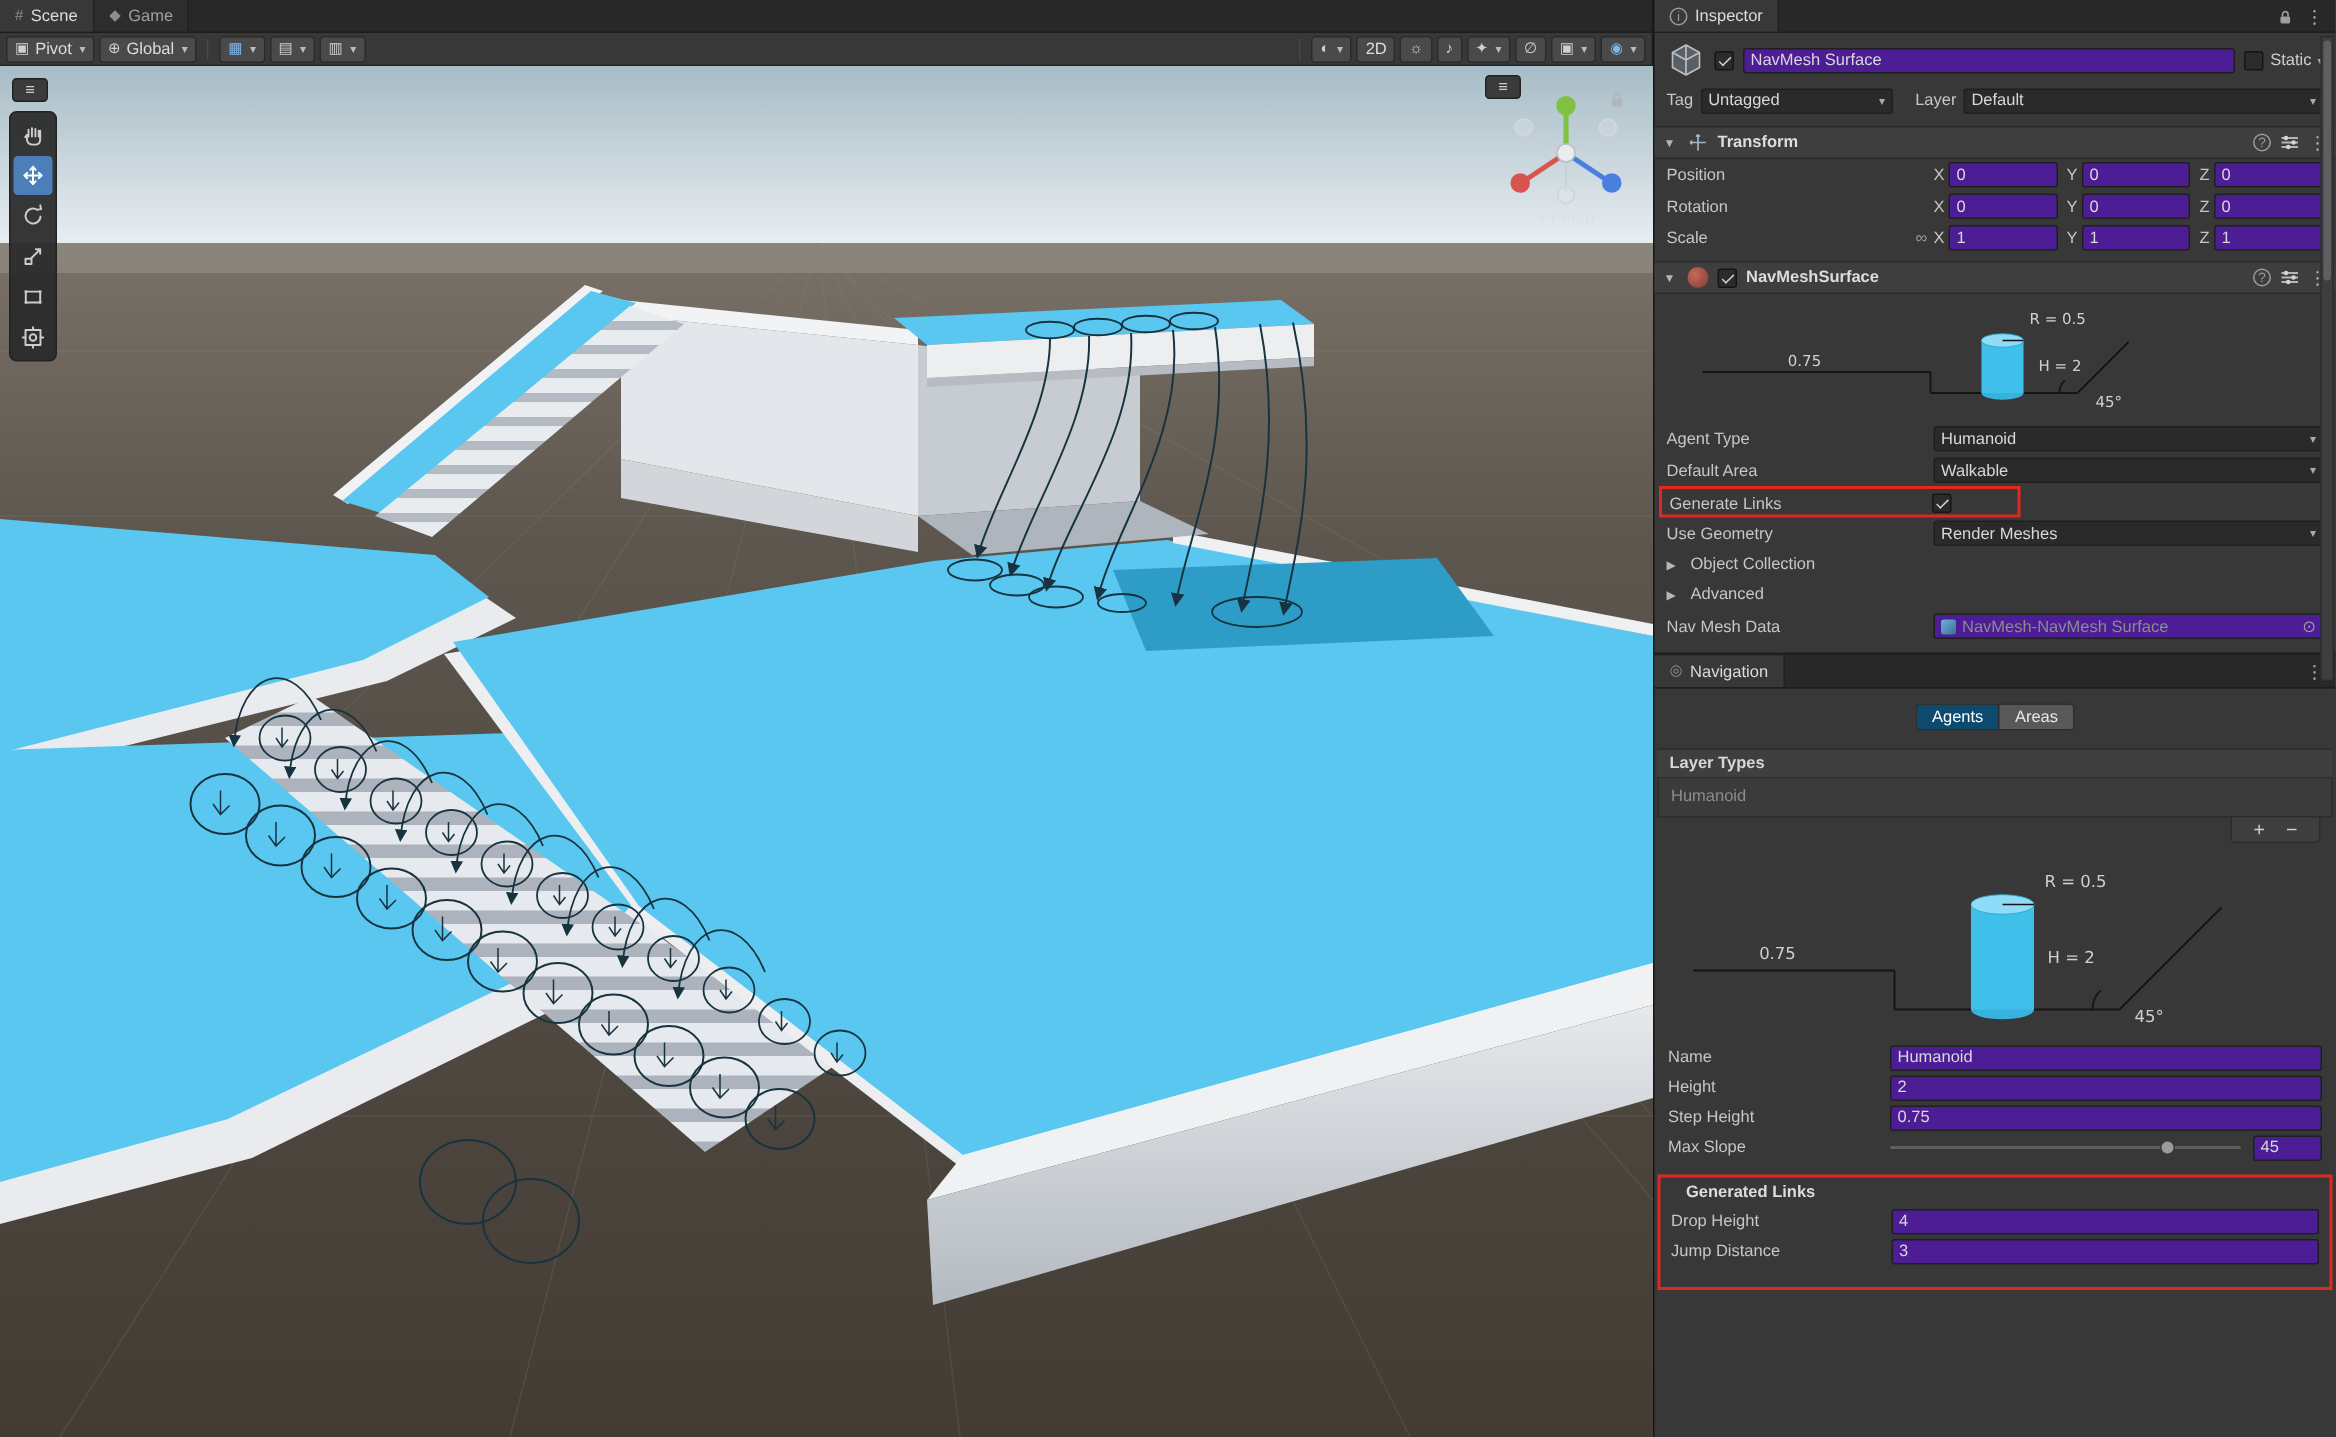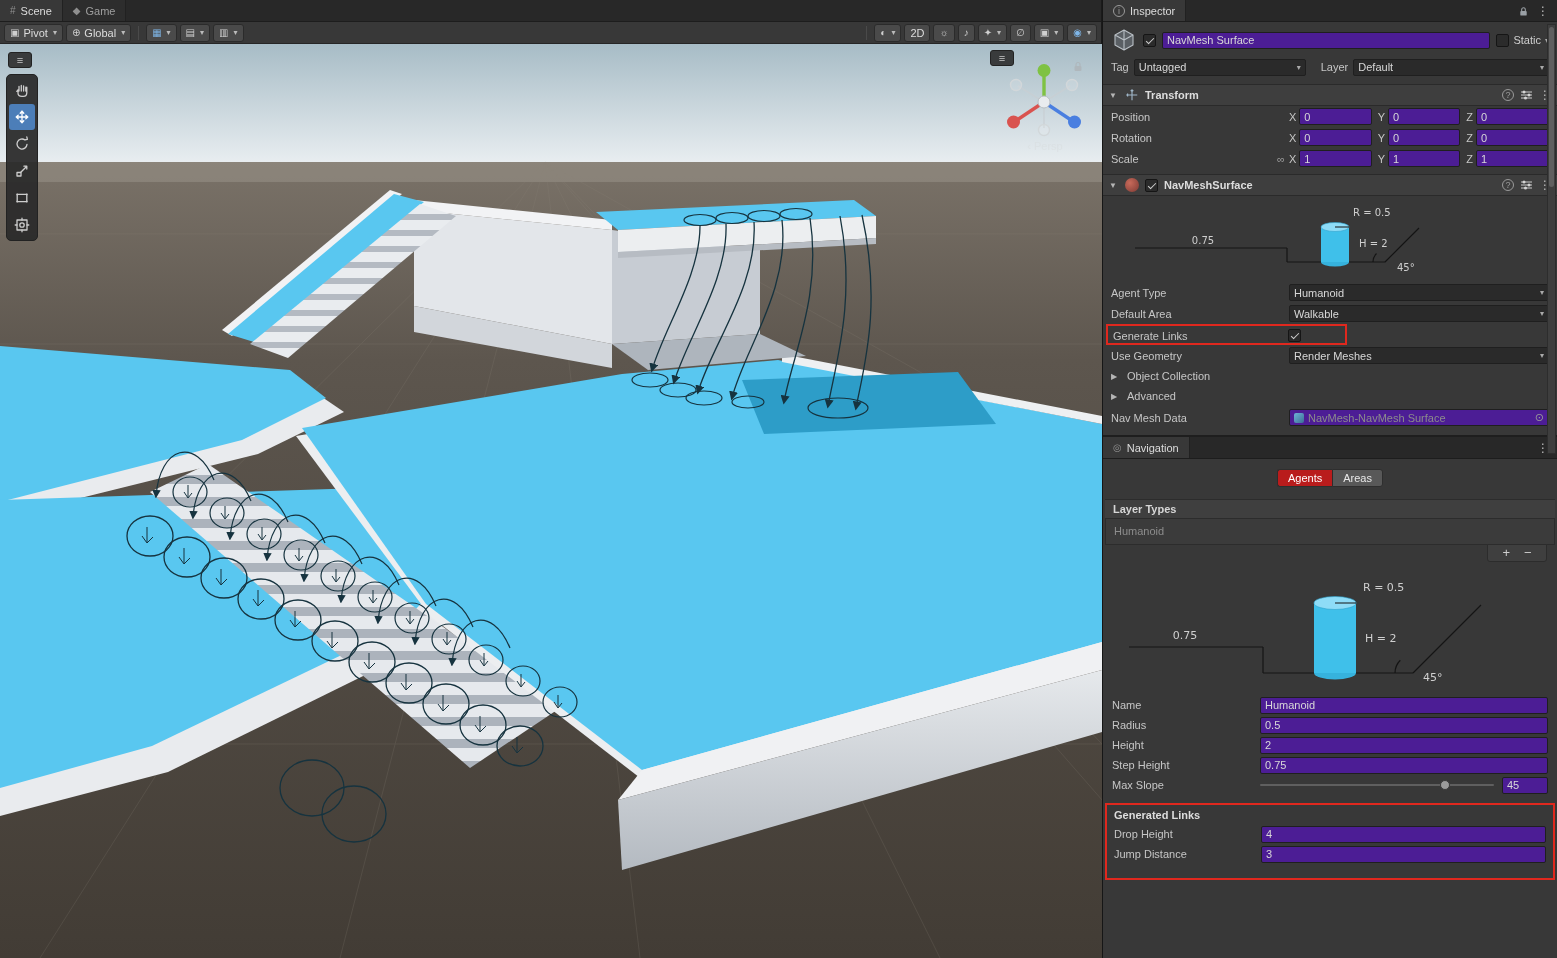--- a/index.html
+++ b/index.html
@@ -82,39 +82,39 @@
 
   #upper-scrollbar { position:absolute; right:1px; top:24px; width:9px; height:430px; background:#3e3e3e; border:1px solid #2d2d2d; }
   #upper-scrollbar .thumb { position:absolute; left:1px; top:2px; width:5px; height:160px; background:#5f5f5f; border-radius:3px; }
 
   
   #nav-window { border-top:2px solid #1e1e1e; margin-top:6px; }
   .agents-areas { display:flex; justify-content:center; margin:10px 0 12px 0; }
   .seg-btn { height:18px; padding:0 10px; display:flex; align-items:center; background:#585858; border:1px solid #2e2e2e; color:#e8e8e8; }
   .seg-btn.left { border-radius:3px 0 0 3px; border-right:none; }
   .seg-btn.right { border-radius:0 3px 3px 0; }
-  .seg-btn.selected { background:#b91c1c; color:#ffffff; }
+  .seg-btn.selected { background:#0c4a6e; color:#ffffff; }
 
   .list-header { height:20px; background:#3f3f3f; border-top:1px solid #2c2c2c; border-bottom:1px solid #2c2c2c; display:flex; align-items:center; padding:0 8px; font-weight:bold; color:#d6d6d6; margin:0 2px; }
   .list-body { min-height:26px; background:#3b3b3b; border:1px solid #2c2c2c; border-top:none; margin:0 2px; }
   .list-item { height:24px; display:flex; align-items:center; padding:0 8px; color:#8d8d8d; }
   .list-footer { position:relative; height:20px; margin:0 2px 2px 2px; }
   .list-footer .fbox { position:absolute; right:8px; top:-1px; width:60px; height:18px; background:#3f3f3f; border:1px solid #2c2c2c; border-radius:0 0 3px 3px; display:flex; align-items:center; justify-content:center; gap:14px; }
   .fbox span { color:#cfcfcf; font-size:13px; line-height:14px; }
 
   .nrow { display:flex; align-items:center; height:20px; padding:0 9px; }
   .nrow .lbl { width:148px; color:#c6c6c6; flex:none; }
   .nrow .field { flex:1; }
   .slider { flex:1; height:18px; position:relative; display:flex; align-items:center; }
   .strack { width:100%; height:2px; background:#5f5f5f; border-radius:1px; }
   .shandle { position:absolute; left:77%; top:4px; width:10px; height:10px; border-radius:50%; background:#9b9b9b; border:1px solid #3a3a3a; }
   .slider-val { width:46px; flex:none !important; margin-left:8px; }
 
   .genbox { border:2px solid #e0281e; margin:8px 2px 0 2px; padding:2px 0 14px 0; }
-  .genhdr { font-weight:bold; color:#dddddd; padding:2px 7px; height:17px; }
+  .genhdr { font-weight:bold; color:#dddddd; padding:2px 17px; height:17px; }
   .genbox .nrow { padding:0 7px; }
   .genbox .nrow .lbl { width:147px; }
 
   .diagram { display:block; margin:4px auto; }
   text { font-family:"DejaVu Sans","Liberation Sans",sans-serif; }
 </style>
 </head>
 <body>
 
 <div id="root">
@@ -434,21 +434,21 @@
       </div>
       <div class="static-group">
         <span class="cb"></span>
         <span>Static</span>
         <span class="dd">▾</span>
       </div>
     </div>
 
     <div class="tagbar">
       <span>Tag</span>
-      <div class="dropdown" style="width:172px;">
+      <div class="dropdown" style="width:128px;">
         <span>Untagged</span>
         <span class="dd">▾</span>
       </div>
       <span style="margin-left:10px;">Layer</span>
       <div class="dropdown" style="flex:1;">
         <span>Default</span>
         <span class="dd">▾</span>
       </div>
     </div>
 
@@ -685,26 +685,20 @@
         </g>
       </svg>
 
       <div class="nrow">
         <span class="lbl">Name</span>
         <div class="field">
             <span>Humanoid</span>
           </div>
       </div>
       <div class="nrow">
-        <span class="lbl">Radius</span>
-        <div class="field">
-            <span>0.5</span>
-          </div>
-      </div>
-      <div class="nrow">
         <span class="lbl">Height</span>
         <div class="field">
             <span>2</span>
           </div>
       </div>
       <div class="nrow">
         <span class="lbl">Step Height</span>
         <div class="field">
             <span>0.75</span>
           </div>

